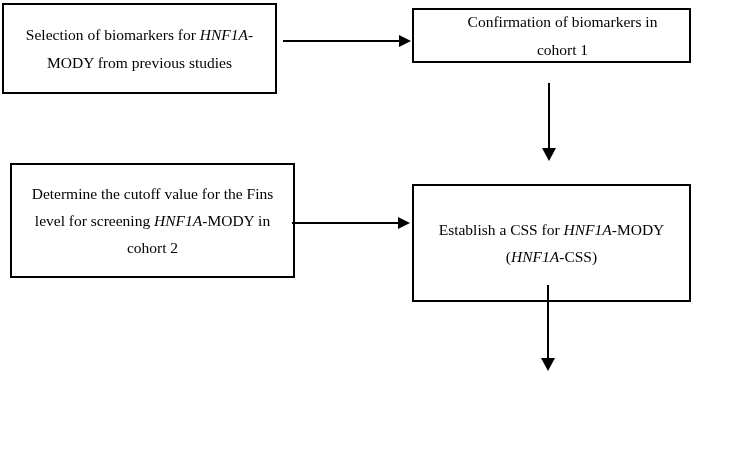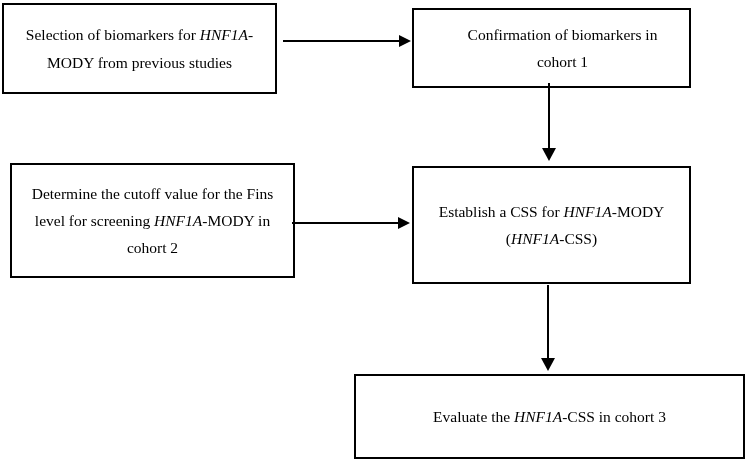--- a/index.html
+++ b/index.html
@@ -32,23 +32,23 @@
     display: block;
     width: 100%;
     padding: 0 10px;
     box-sizing: border-box;
   }
   .node em {
     font-style: italic;
   }
   
   #node-selection      { left: 2px;   top: 3px;   width: 275px; height: 91px; }
-  #node-confirmation   { left: 412px; top: 8px;   width: 279px; height: 80px; padding-left: 22px; }
+  #node-confirmation   { left: 412px; top: 8px;   width: 279px; height: 55px; padding-left: 22px; }
   #node-cutoff         { left: 10px;   top: 163px; width: 285px; height: 115px; justify-content: center; }
-  #node-establish      { left: 412px; top: 166px; width: 279px; height: 118px; }
+  #node-establish      { left: 412px; top: 184px; width: 279px; height: 118px; }
   #node-evaluate       { left: 354px; top: 374px; width: 391px; height: 85px; }
 
   
   .connector {
     position: absolute;
   }
   .conn-line-h {
     height: 0;
     border-top: 2px solid #000000;
   }
@@ -93,23 +93,20 @@
   </div>
 
   <div class="node" id="node-cutoff">
     <span class="label">Determine the cutoff value for the Fins level for screening <em>HNF1A</em>-MODY in cohort 2</span>
   </div>
 
   <div class="node" id="node-establish">
     <span class="label">Establish a CSS for <em>HNF1A</em>-MODY (<em>HNF1A</em>-CSS)</span>
   </div>
 
-  <div class="node" id="node-evaluate">
-    <span class="label">Evaluate the <em>HNF1A</em>-CSS in cohort 3</span>
-  </div>
 
   <div class="connector conn-line-h" id="edge1-line"></div>
   <div class="arrow-right" id="edge1-head"></div>
 
   <div class="connector conn-line-v" id="edge2-line"></div>
   <div class="arrow-down" id="edge2-head"></div>
 
   <div class="connector conn-line-h" id="edge3-line"></div>
   <div class="arrow-right" id="edge3-head"></div>
 

